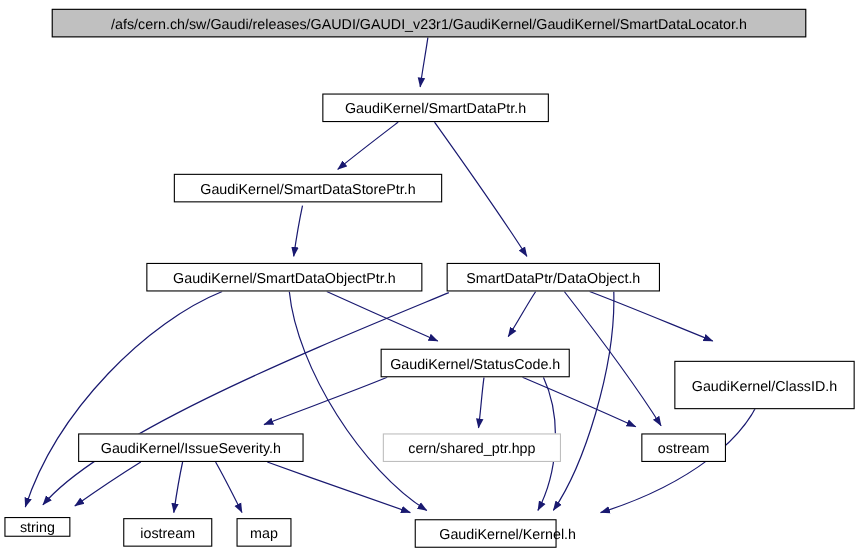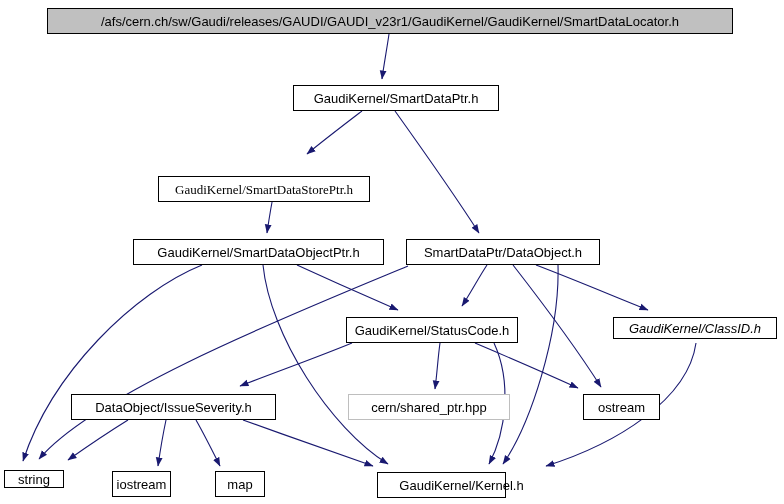--- a/index.html
+++ b/index.html
@@ -49,37 +49,37 @@
     <path class="edge" d="M128,420 C107,433 85,448 68,460" marker-end="url(#arrow)"></path>
     <path class="edge" d="M166,420 C163,434 160,452 158,466" marker-end="url(#arrow)"></path>
     <path class="edge" d="M196,420 C204,434 213,452 220,466" marker-end="url(#arrow)"></path>
     <path class="edge" d="M243,420 C287,436 337,453 373,466" marker-end="url(#arrow)"></path>
   </svg>
 
   <div class="node root" style="left:47px;top:8px;width:686px;height:26px;">/afs/cern.ch/sw/Gaudi/releases/GAUDI/GAUDI_v23r1/GaudiKernel/GaudiKernel/SmartDataLocator.h</div>
 
   <div class="node" style="left:277px;top:85px;width:206px;height:26px;margin-left:16px;">GaudiKernel/SmartDataPtr.h</div>
 
-  <div class="node" style="left:158px;top:176px;width:212px;height:26px;font-family:Liberation Serif, serif;">GaudiKernel/SmartDataStorePtr.h</div>
+  <div class="node" style="left:158px;top:158px;width:244px;height:26px;">GaudiKernel/SmartDataStorePtr.h</div>
 
   <div class="node" style="left:133px;top:239px;width:251px;height:26px;">GaudiKernel/SmartDataObjectPtr.h</div>
 
   <div class="node" style="left:406px;top:239px;width:194px;height:26px;">SmartDataPtr/DataObject.h</div>
 
   <div class="node" style="left:346px;top:317px;width:172px;height:26px;">GaudiKernel/StatusCode.h</div>
 
-  <div class="node" style="left:613px;top:317px;width:164px;height:22px;font-style:italic;">GaudiKernel/ClassID.h</div>
+  <div class="node" style="left:613px;top:328px;width:164px;height:44px;">GaudiKernel/ClassID.h</div>
 
-  <div class="node" style="left:71px;top:394px;width:205px;height:26px;">DataObject/IssueSeverity.h</div>
+  <div class="node" style="left:71px;top:394px;width:205px;height:26px;">GaudiKernel/IssueSeverity.h</div>
 
   <div class="node external" style="left:348px;top:394px;width:162px;height:26px;">cern/shared_ptr.hpp</div>
 
   <div class="node" style="left:583px;top:394px;width:77px;height:26px;">ostream</div>
 
   <div class="node" style="left:4px;top:470px;width:60px;height:18px;">string</div>
 
-  <div class="node" style="left:112px;top:471px;width:59px;height:26px;">iostream</div>
+  <div class="node" style="left:112px;top:471px;width:81px;height:26px;">iostream</div>
 
   <div class="node" style="left:215px;top:471px;width:50px;height:26px;">map</div>
 
   <div class="node" style="left:377px;top:472px;width:129px;height:26px;padding-left:40px;">GaudiKernel/Kernel.h</div>
 
 </div>
 
 </body></html>

